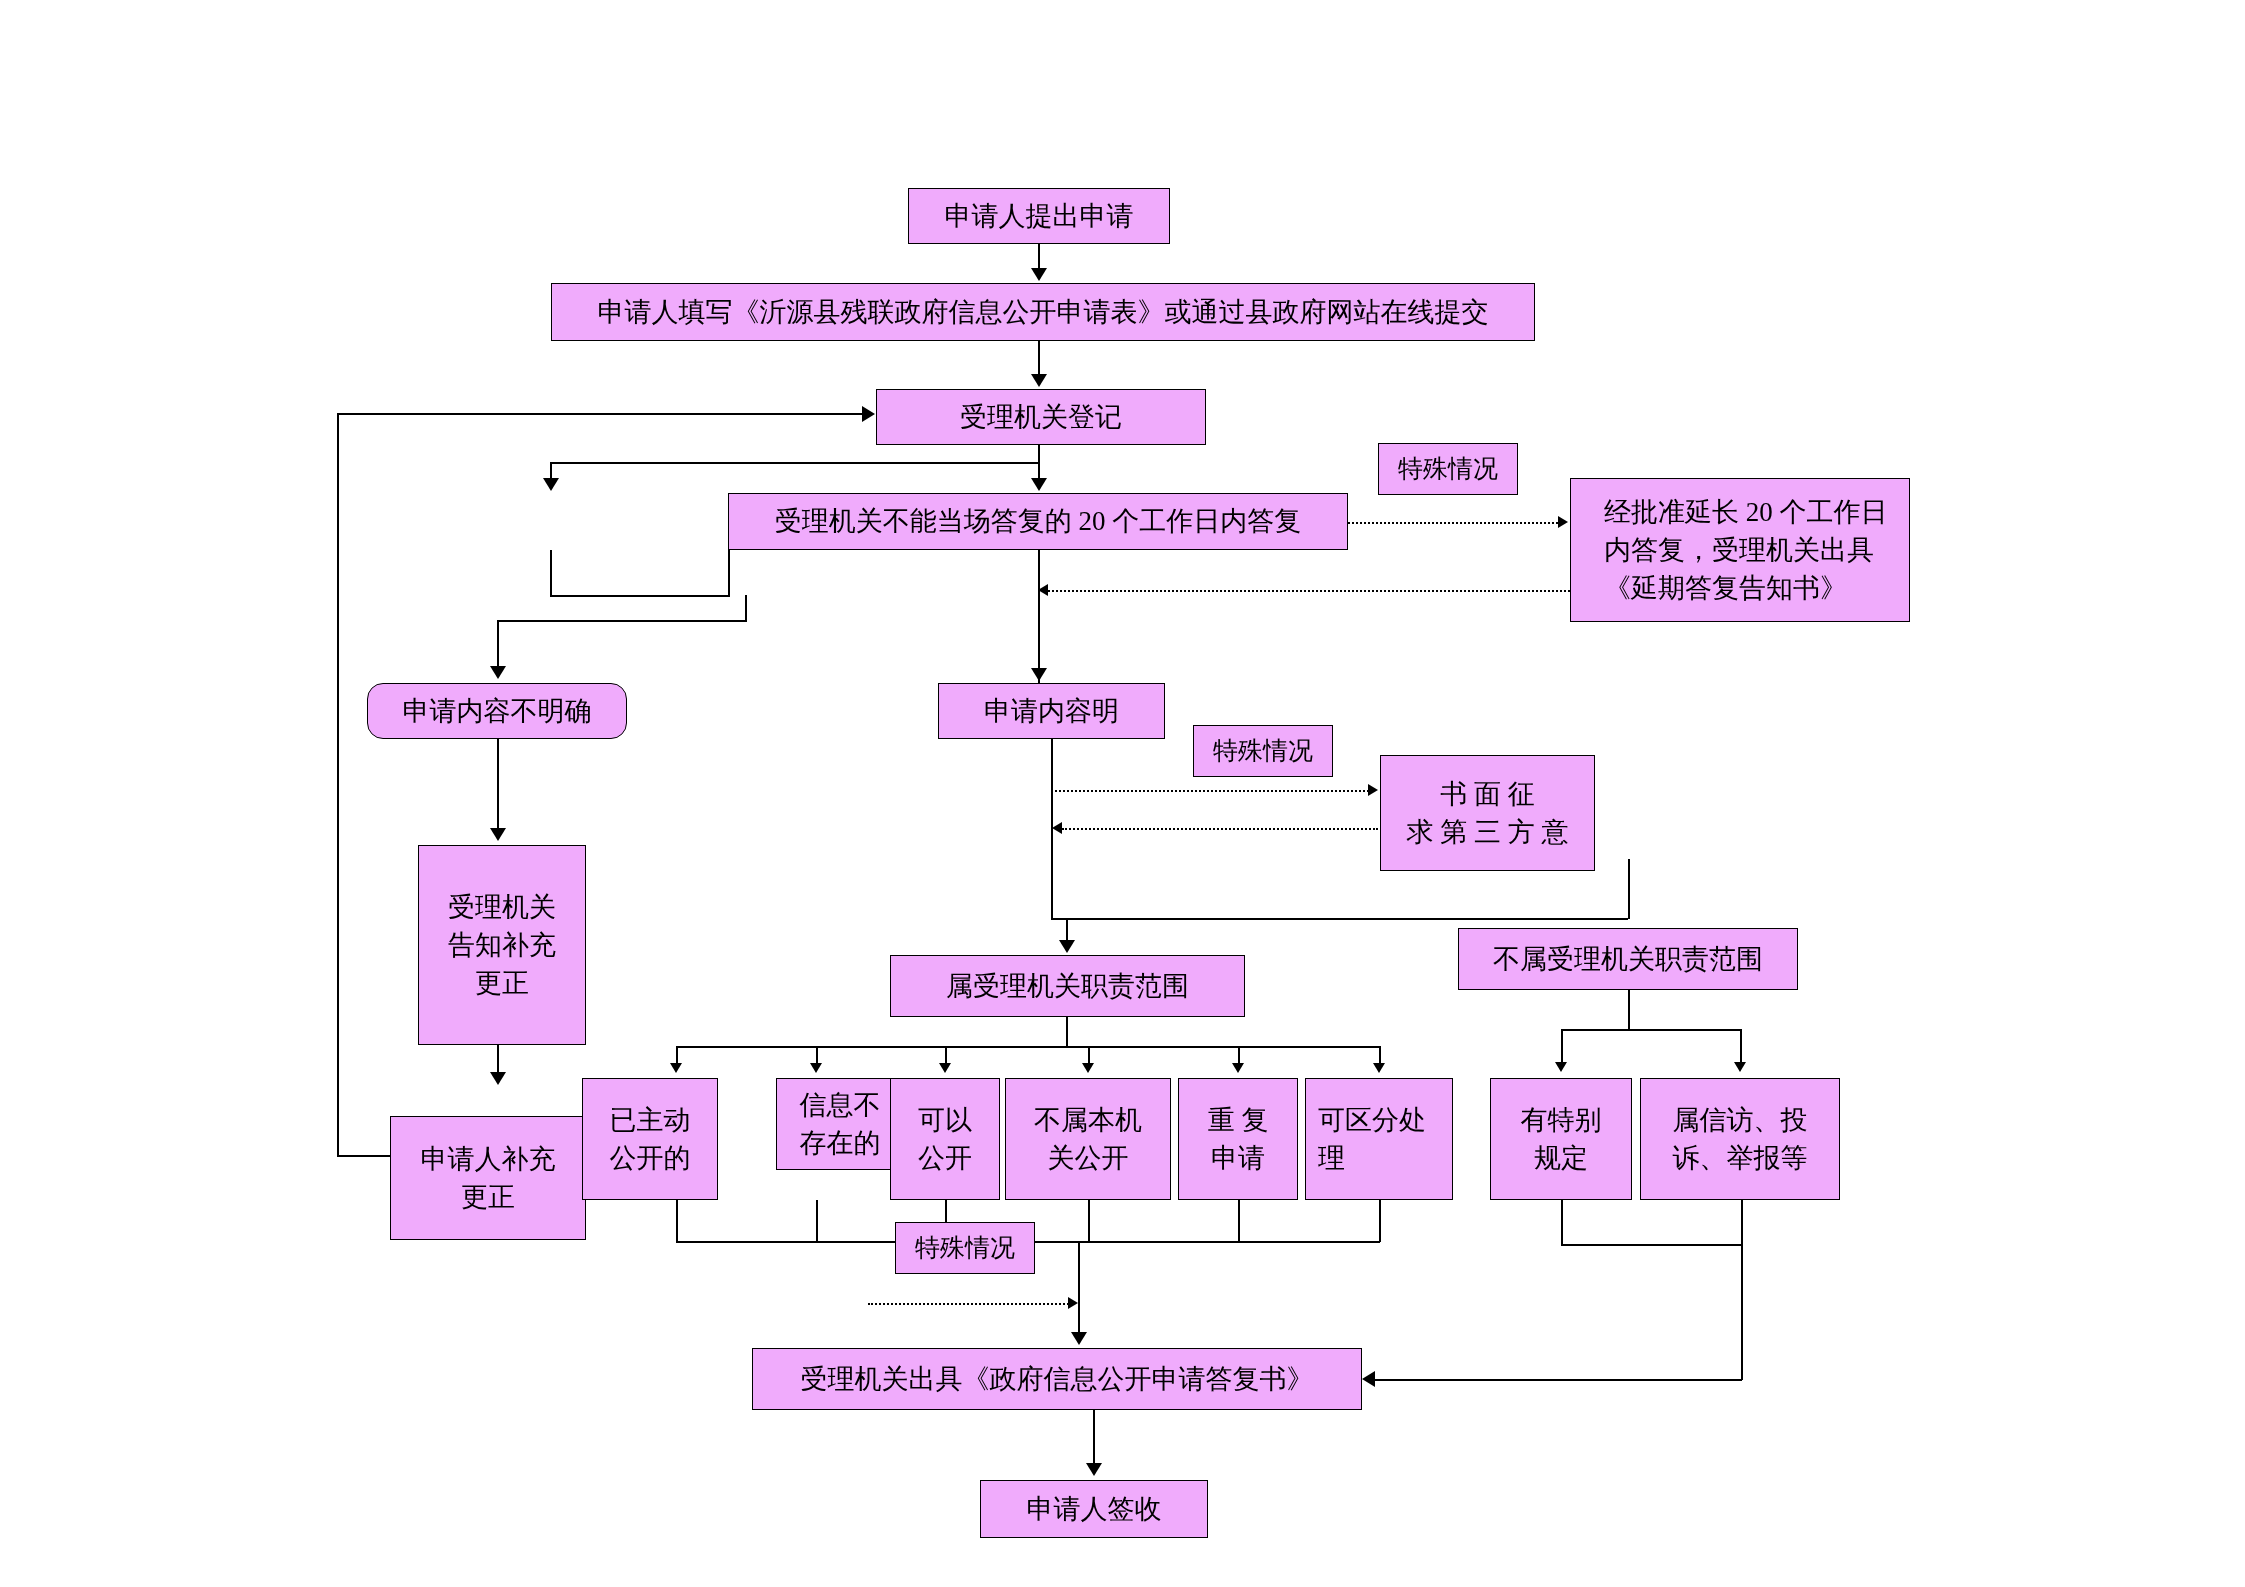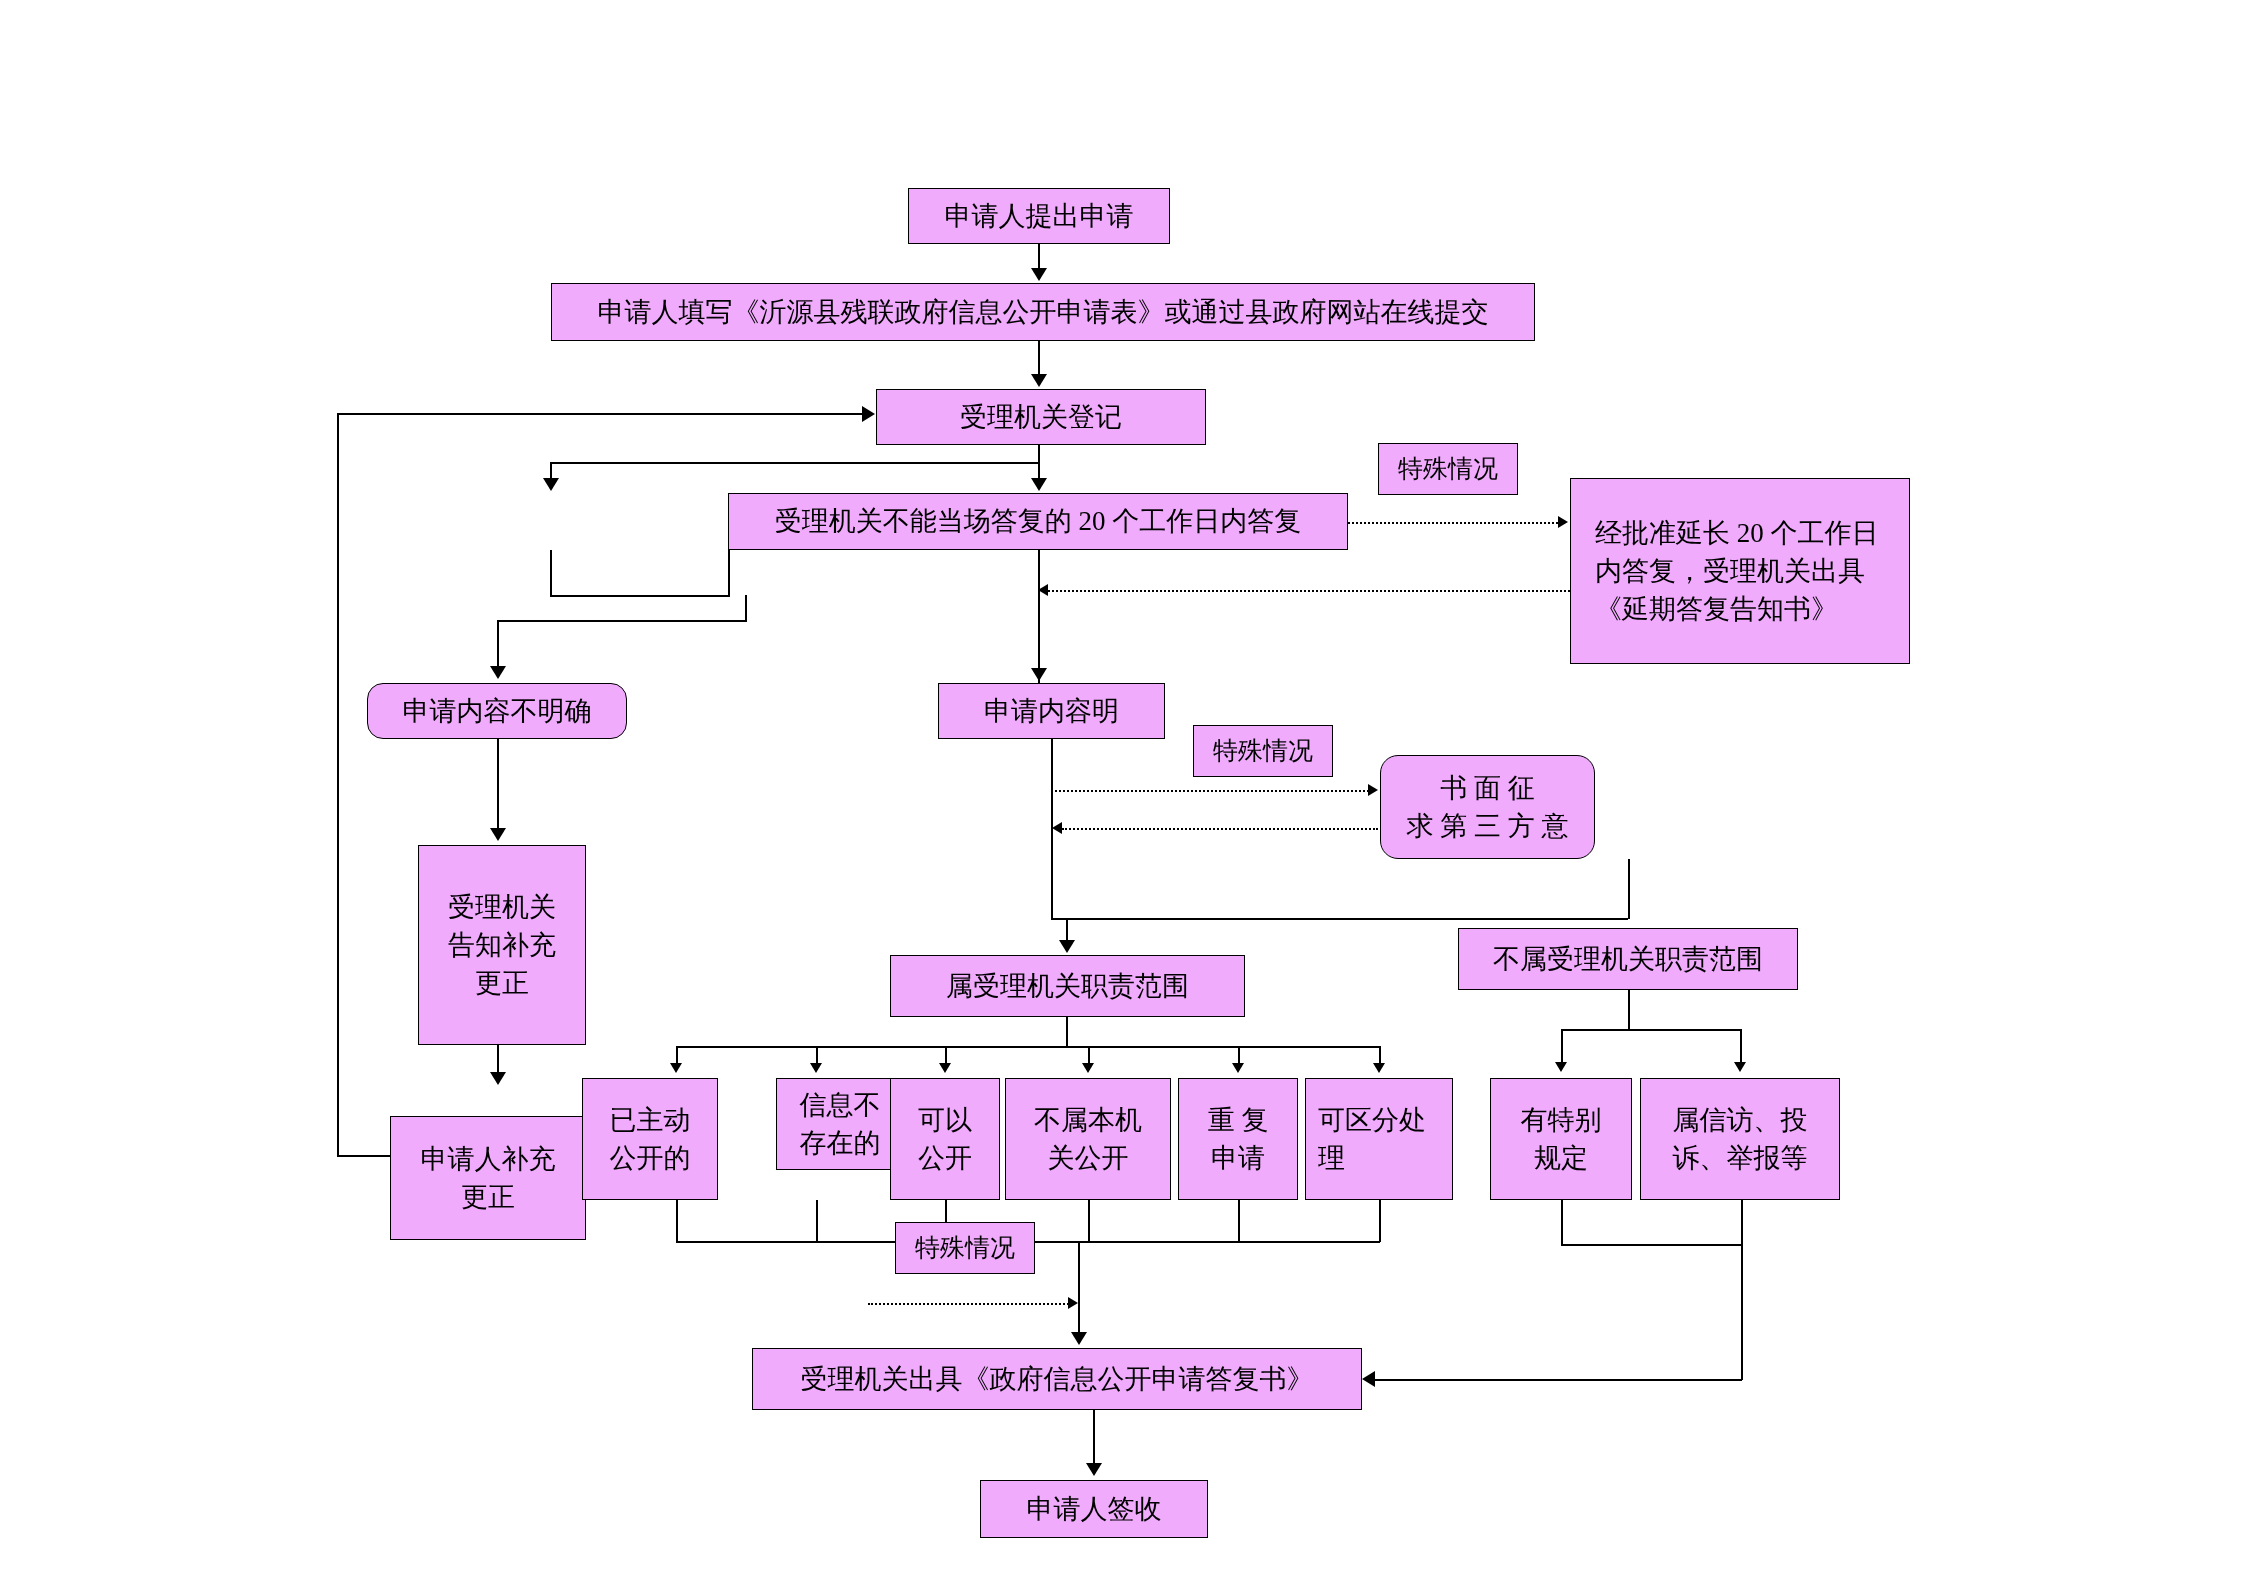--- a/index.html
+++ b/index.html
@@ -92,31 +92,31 @@
 
   <div class="node" style="left:551px; top:283px; width:984px; height:58px;">申请人填写《沂源县残联政府信息公开申请表》或通过县政府网站在线提交</div>
 
   <div class="node" style="left:876px; top:389px; width:330px; height:56px;">受理机关登记</div>
 
 
   <div class="node" style="left:728px; top:493px; width:620px; height:57px;">受理机关不能当场答复的 20 个工作日内答复</div>
 
   <div class="node" style="left:1378px; top:443px; width:140px; height:52px; font-size:25px;">特殊情况</div>
 
-  <div class="node" style="left:1570px; top:478px; width:340px; height:186px; justify-content:flex-start; padding-left:24px; text-align:left;">经批准延长 20 个工作日
+  <div class="node" style="left:1570px; top:478px; width:340px; height:144px; justify-content:flex-start; padding-left:33px; text-align:left;">经批准延长 20 个工作日
 内答复，受理机关出具
 《延期答复告知书》</div>
 
   <div class="node" style="left:367px; top:683px; width:260px; height:56px;border-radius:16px;">申请内容不明确</div>
 
   <div class="node" style="left:938px; top:683px; width:227px; height:56px;">申请内容明</div>
 
   <div class="node" style="left:1193px; top:725px; width:140px; height:52px; font-size:25px;">特殊情况</div>
 
-  <div class="node" style="left:1380px; top:755px; width:215px; height:104px;border-radius:18px;">书 面 征
+  <div class="node" style="left:1380px; top:755px; width:215px; height:116px;">书 面 征
 求 第 三 方 意</div>
 
   <div class="node" style="left:418px; top:845px; width:168px; height:200px;">受理机关
 告知补充
 更正</div>
 
   <div class="node" style="left:890px; top:955px; width:355px; height:62px;">属受理机关职责范围</div>
 
   <div class="node" style="left:1458px; top:928px; width:340px; height:62px;">不属受理机关职责范围</div>
 

